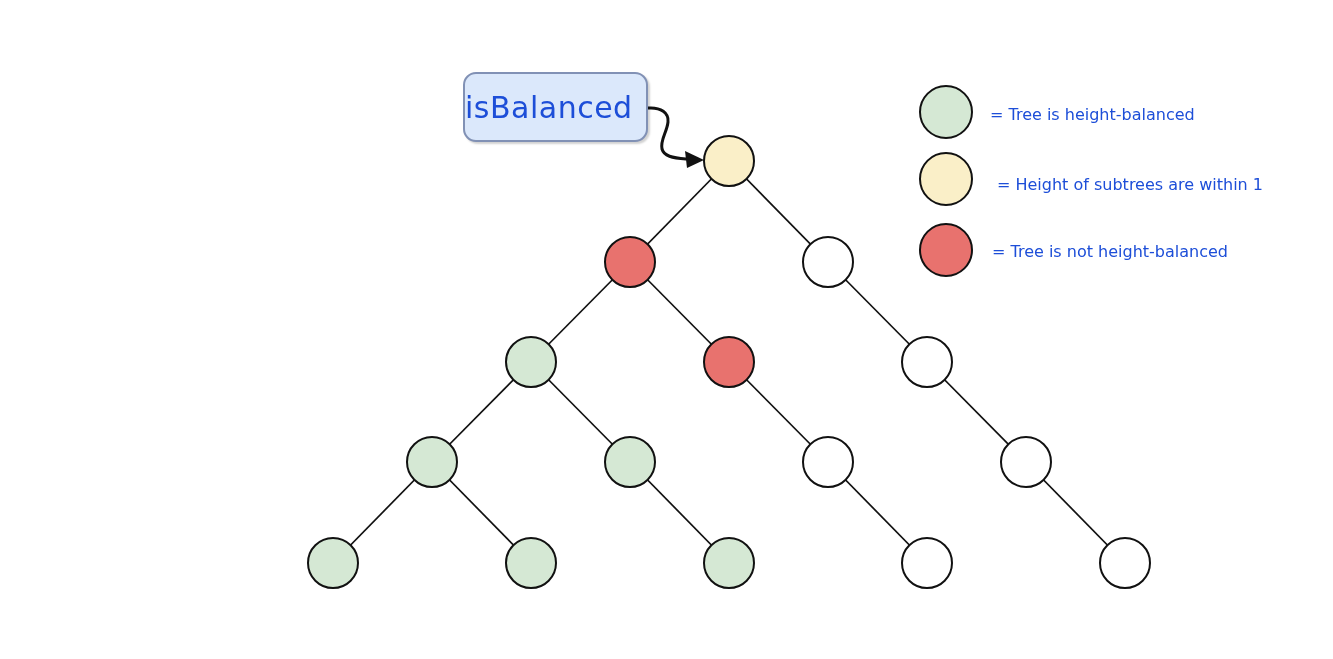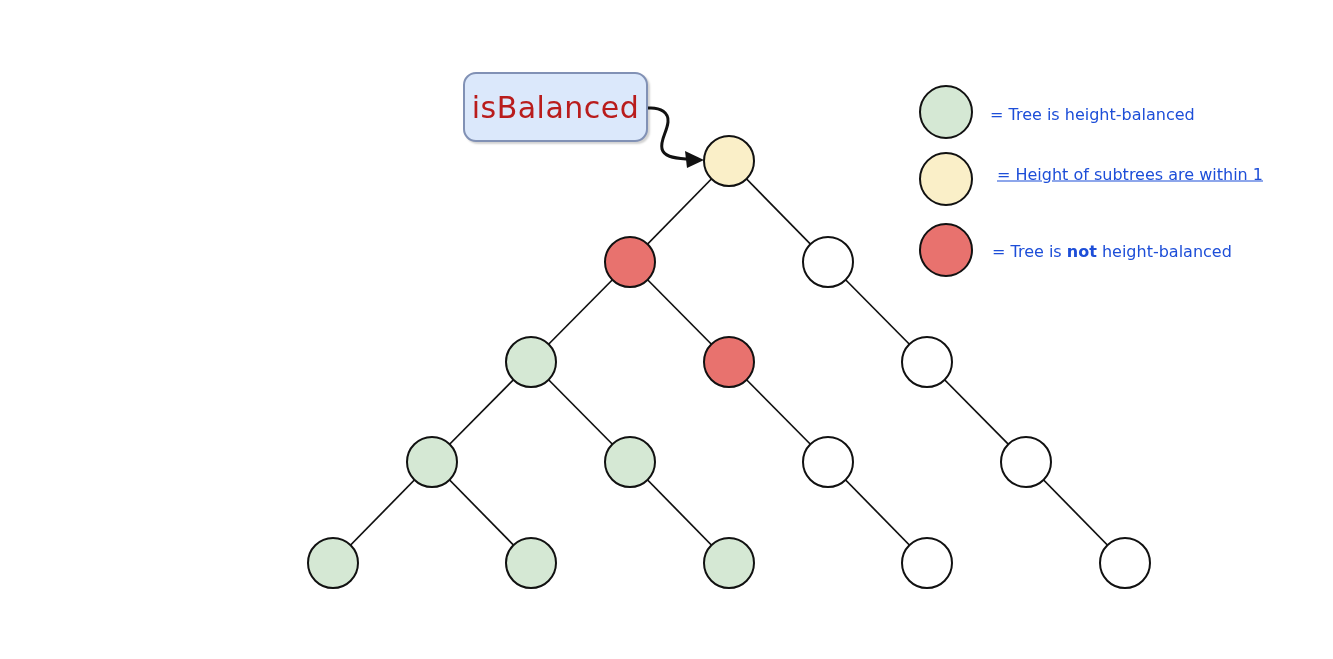--- a/index.html
+++ b/index.html
@@ -11,34 +11,34 @@
   #canvas { position: absolute; inset: 0; width: 1333px; height: 659px; }
   svg#diagram-svg { position: absolute; left: 0; top: 0; }
 
   .label-box {
     position: absolute; left: 463px; top: 72px;
     width: 185px; height: 70px;
     background: #dbe8fb;
     border: 2px solid #8191b5;
     border-radius: 13px;
     box-shadow: 2px 2px 2px rgba(0,0,0,0.18);
-    display: flex; align-items: center; justify-content: center;
-    font-size: 30px; color: #b91c1c; letter-spacing: 0.5px;
+    display: flex; align-items: center; 
+    font-size: 30px; color: #1d4ed8; letter-spacing: 0.5px;
     box-sizing: border-box;
   }
 
   .legend { position: absolute; left: 0; top: 0; }
   .legend-row {
     position: absolute;
     transform: translateY(-50%);
     font-size: 16px; color: #1d4ed8; white-space: nowrap;
   }
-  .legend-row b { font-weight: 700; }
+  .legend-row b { font-weight: 400; }
   .legend-row:nth-of-type(1) { left: 990px; top: 114px; }
-  .legend-row:nth-of-type(2) { left: 997px; top: 174px; text-decoration: underline; }
+  .legend-row:nth-of-type(2) { left: 997px; top: 184px; }
   .legend-row:nth-of-type(3) { left: 992px; top: 251px; }
 </style>
 </head>
 <body>
 
 <div id="canvas">
 
   <svg id="diagram-svg" width="1333" height="659" viewBox="0 0 1333 659" xmlns="http://www.w3.org/2000/svg">
     <g id="edges-layer">
         <line x1="729" y1="161" x2="630" y2="262" stroke="#111111" stroke-width="1.7"></line>

